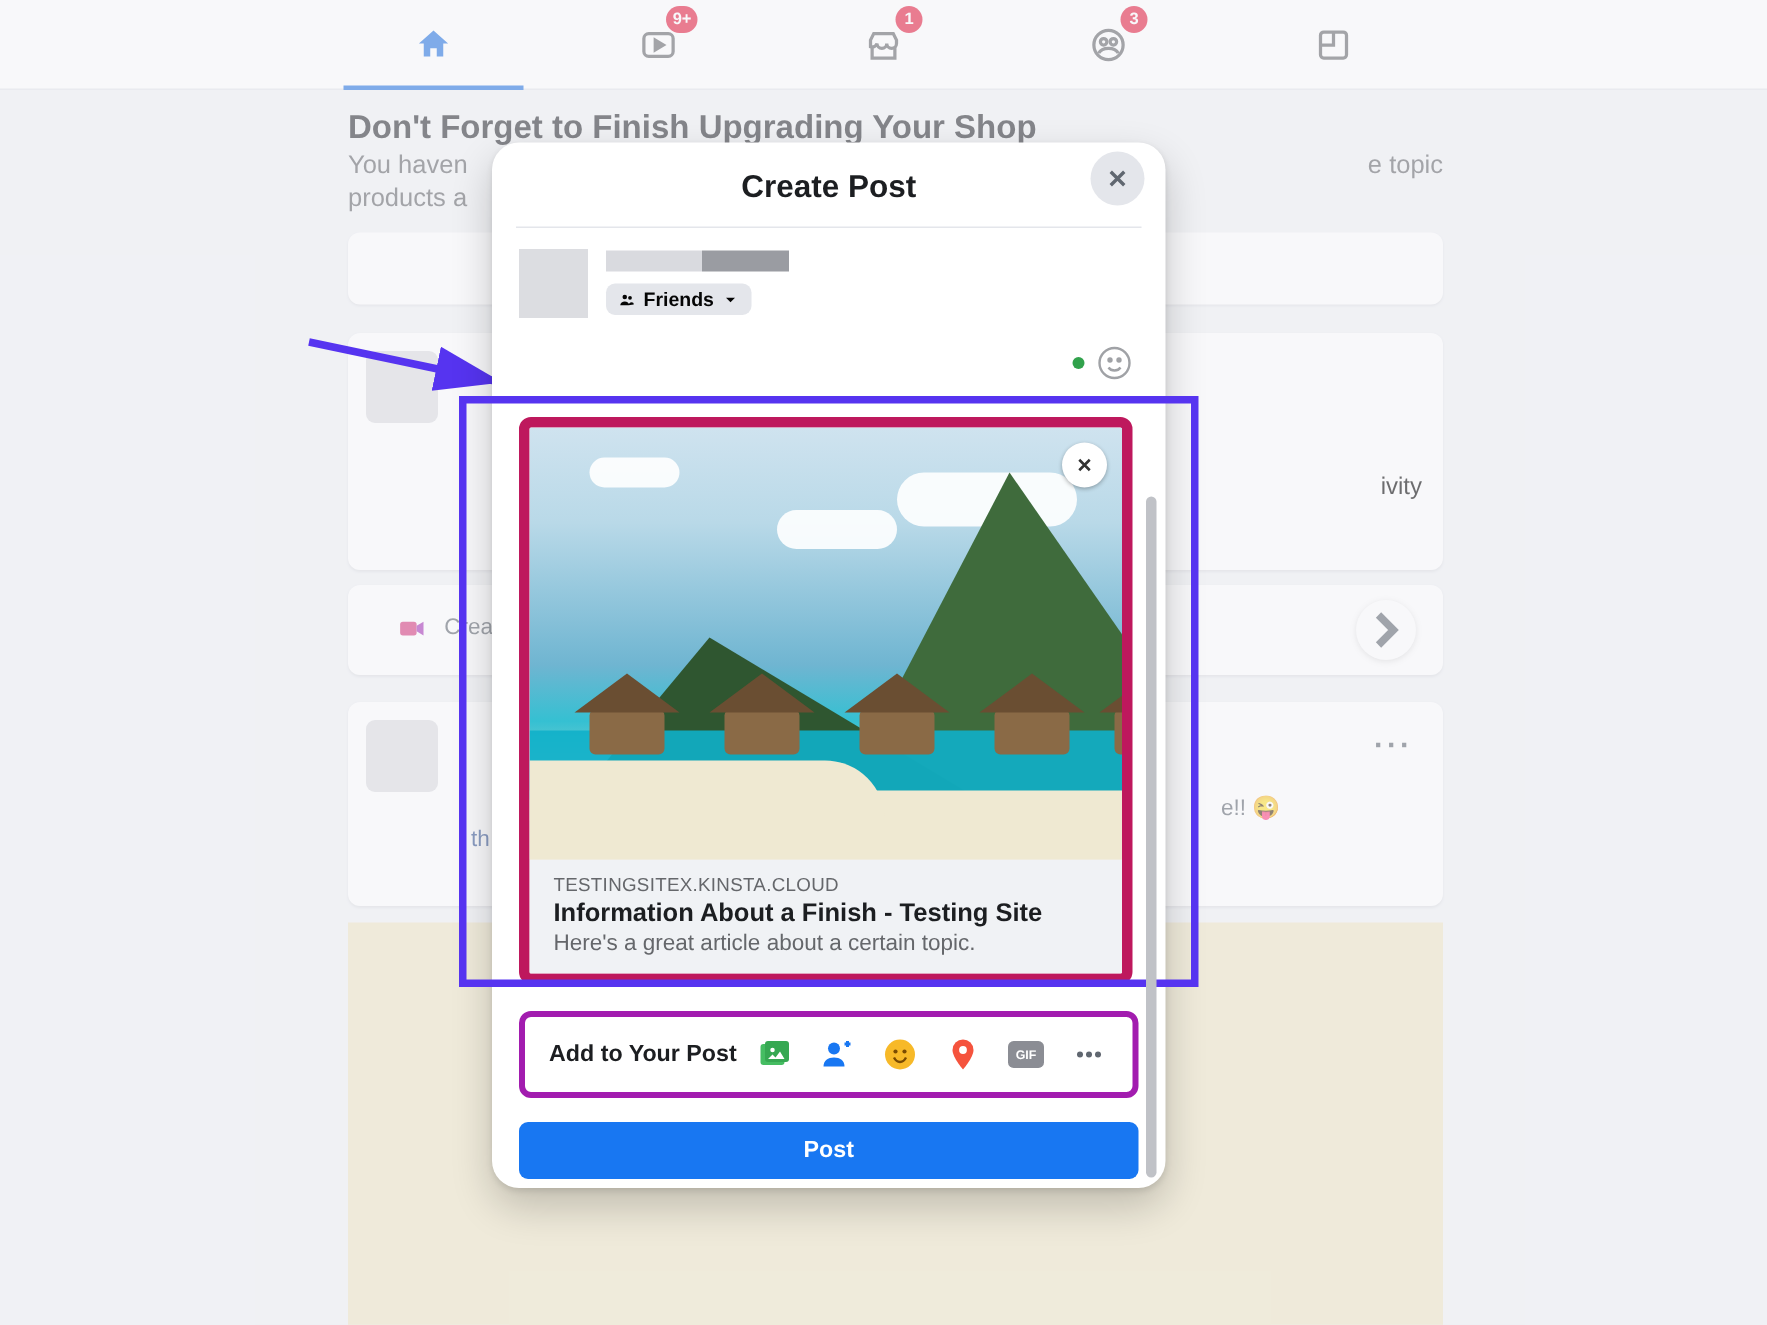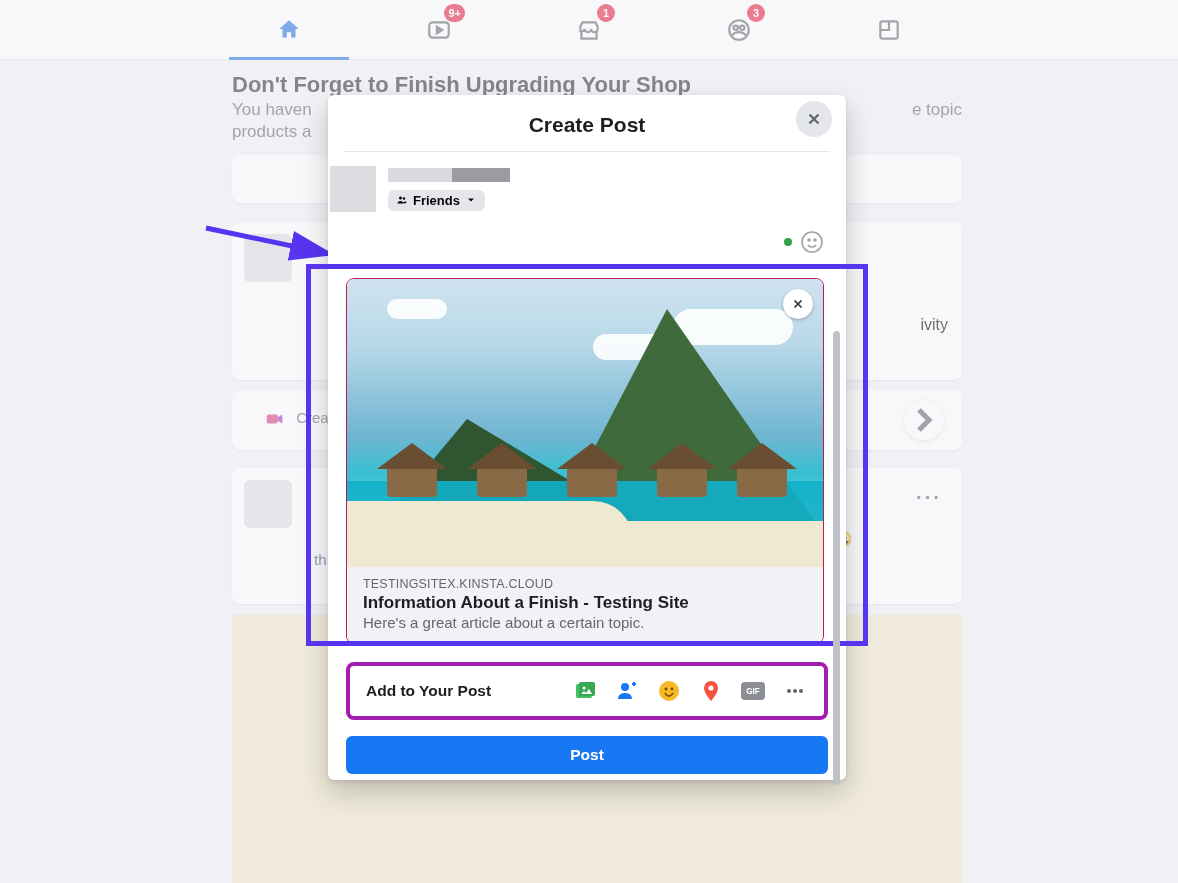--- a/index.html
+++ b/index.html
@@ -94,23 +94,23 @@
 
   .overlay-dim {
     position:absolute; inset:0;
     background: rgba(240,240,245,0.45);
   }
 
   .modal {
     position: absolute;
     left: 328px;
     top: 95px;
-    width: 518px;
+    width: 449px;
     background: #fff;
-    border-radius: 6px;
+    border-radius: 18px;
     box-shadow: 0 12px 28px rgba(0,0,0,0.2), 0 2px 4px rgba(0,0,0,0.1);
   }
   .modal-header {
     text-align: center;
     padding: 18px 0 14px;
     border-bottom: 1px solid #e4e6eb;
     margin: 0 16px;
     position: relative;
   }
   .modal-header h3 { font-size: 21px; font-weight: 700; color:#1c1e21;}
@@ -121,21 +121,21 @@
     background: #e4e6eb;
     border-radius: 50%;
     display:flex;align-items:center;justify-content:center;
     color: #606770;
     cursor: pointer;
   }
   .close-btn svg{width:18px;height:18px;}
   .composer-user {
     display:flex;
     align-items:center;
-    padding: 14px 2px 8px;
+    padding: 14px 18px 8px;
     gap: 12px;
   }
   .composer-user .avatar {
     width: 46px; height: 46px;
     background: #dcdde1;
   }
   .user-meta .name-bar { display:flex; }
   .user-meta .nb1 { width:64px; height:14px; background:#d9dadf; }
   .user-meta .nb2 { width:58px; height:14px; background:#9a9ca2; }
   .audience-btn {
@@ -176,21 +176,21 @@
     border: 5px solid #5634f0;
     position:absolute;
     left: -22px; right:-22px;
     top: 44px;
     bottom: -2px;
     pointer-events:none;
   }
 
   .preview-card {
     margin-top: 14px;
-    border: 1px solid #be185d;
+    border: 7px solid #be185d;
     border-radius: 8px;
     overflow:hidden;
     position:relative;
   }
   .preview-image {
     height: 288px;
     background: linear-gradient(180deg,#cfe3ef 0%,#b9d9e8 22%, #6fb5d1 55%, #35c0d2 68%, #e9e2cc 92%);
     position:relative;
     overflow:hidden;
   }

